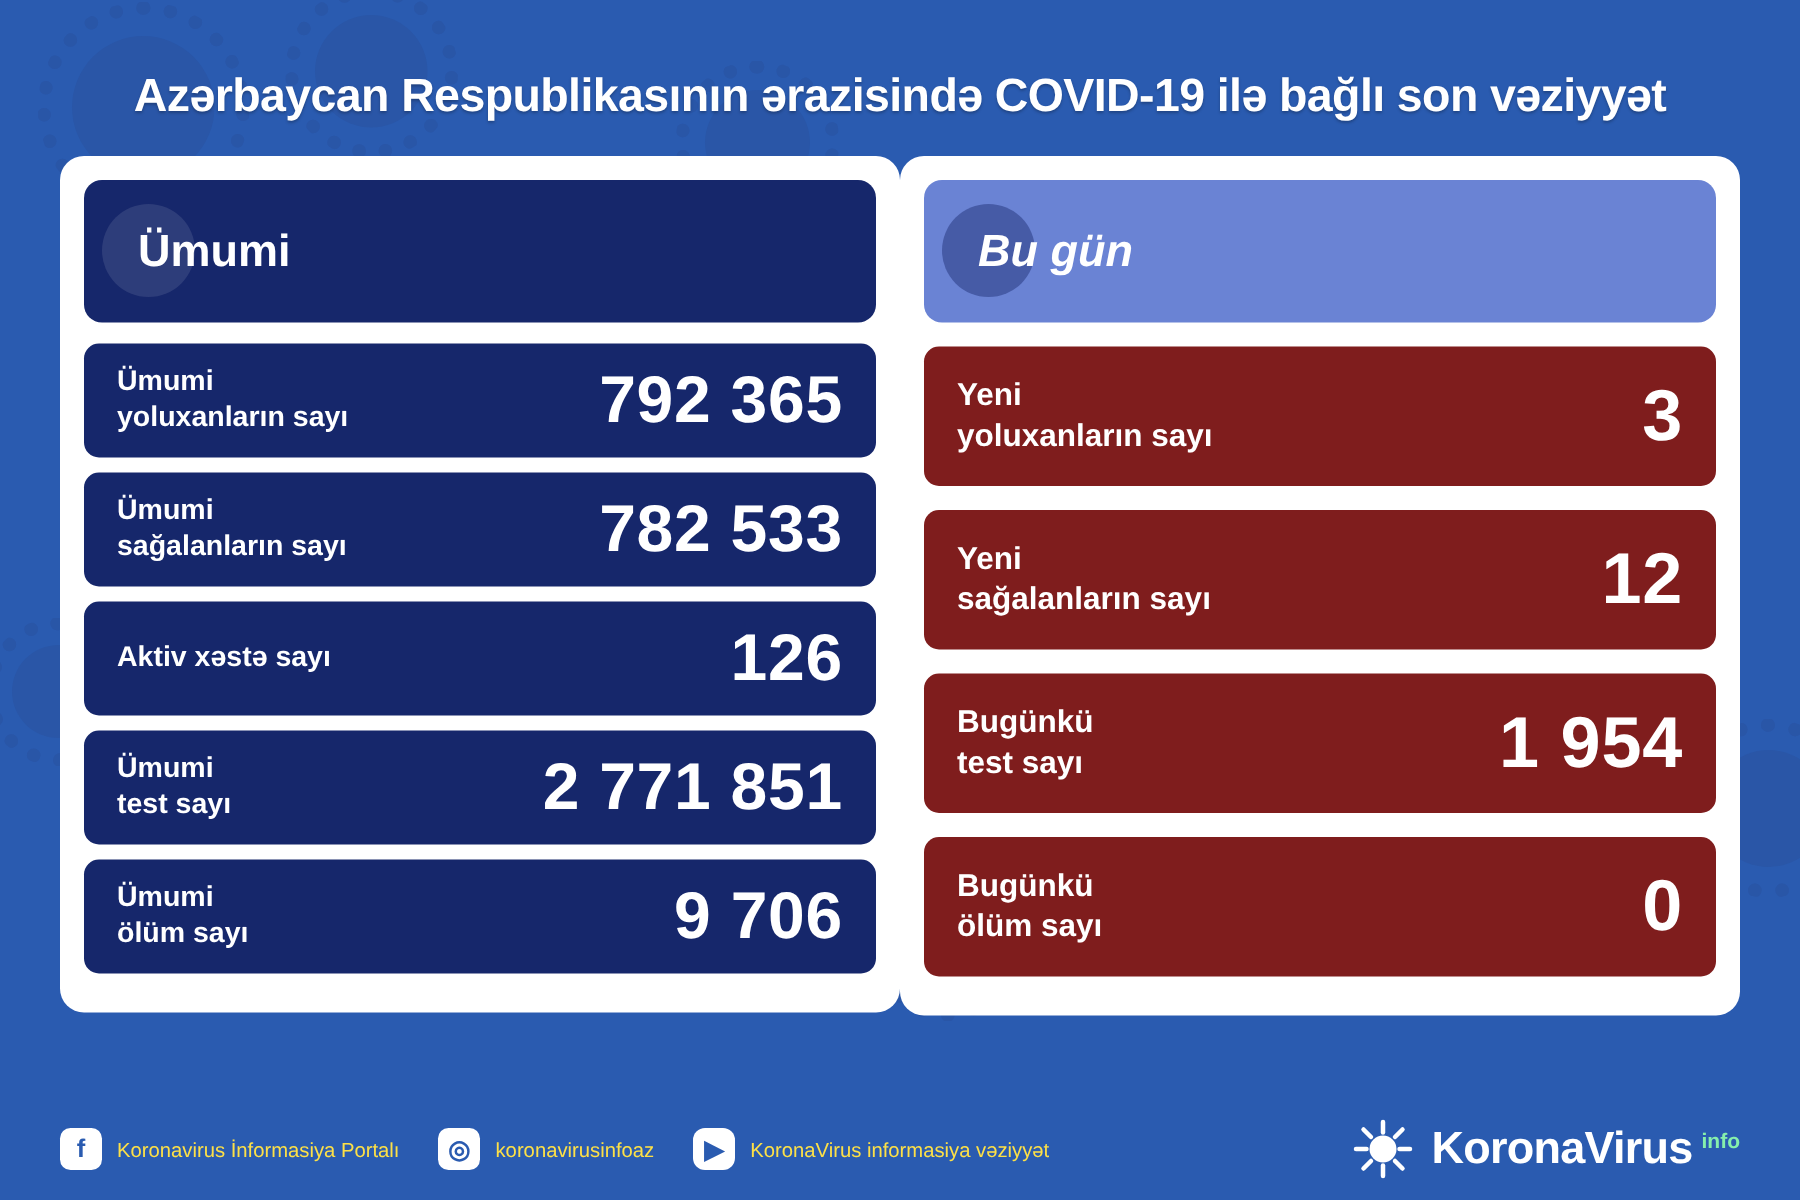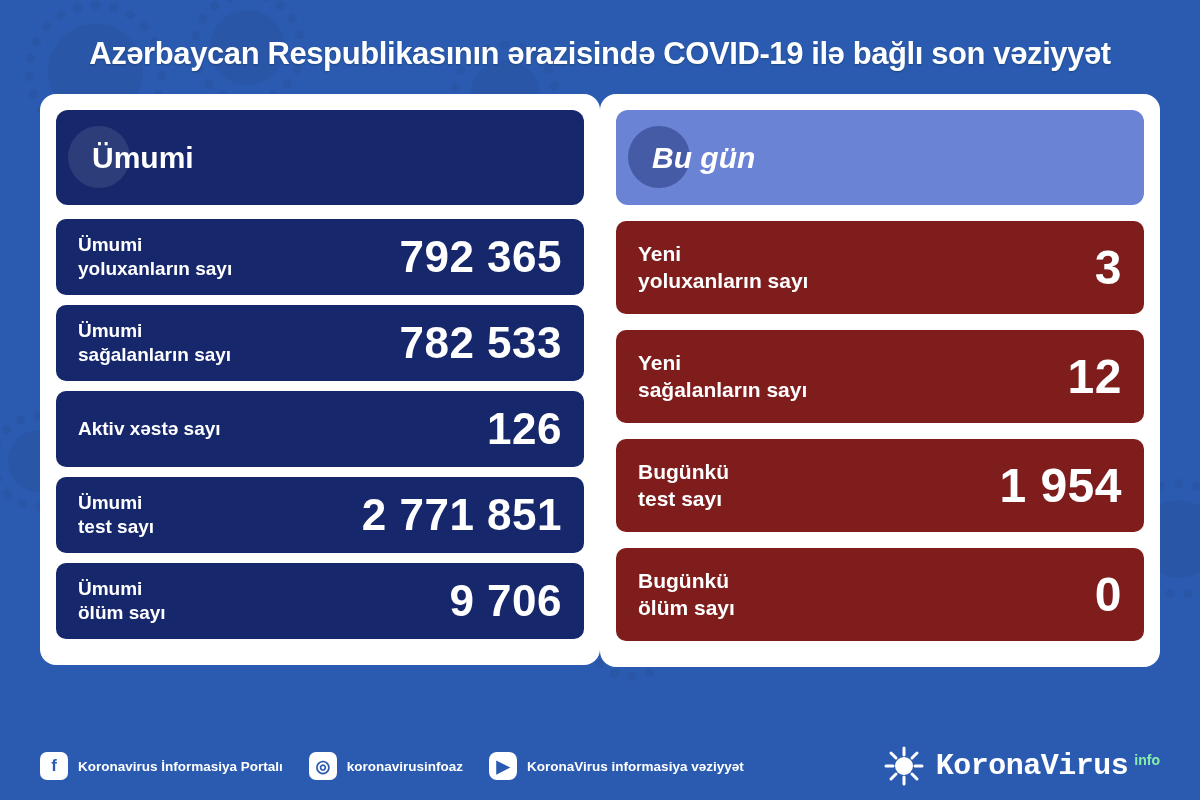--- a/index.html
+++ b/index.html
@@ -36,21 +36,21 @@
   .v3 { width: 70px; height: 70px; left: 470px; top: 60px; }
   .v4 { width: 60px; height: 60px; left: 575px; top: 315px; }
   .v5 { width: 62px; height: 62px; left: 600px; top: 600px; }
   .v6 { width: 62px; height: 62px; left: 8px; top: 430px; }
   .v7 { width: 78px; height: 78px; left: 1140px; top: 500px; }
   .v8 { width: 70px; height: 70px; left: 648px; top: 130px; }
 
   .wrap {
     position: relative;
     width: 1200px; height: 800px;
-    padding: 22px 30px 0 30px;
+    padding: 32px 30px 0 30px;
   }
 
   .title {
     color: #ffffff;
     font-size: 31px;
     font-weight: bold;
     letter-spacing: -0.4px;
     text-align: center;
     margin: 14px 0 22px 0;
     text-shadow: 0 1px 2px rgba(0,0,0,0.25);
@@ -159,40 +159,39 @@
     background: #ffffff;
     color: #2a5bb0;
     display: flex;
     align-items: center;
     justify-content: center;
     font-size: 17px;
     font-weight: bold;
   }
   .social-ico.yt { border-radius: 8px; }
   .social-txt {
-    color: #ffffff;
+    color: #fde047;
     font-size: 13.5px;
-    font-weight: bold;
+    font-weight: normal;
   }
   .brand {
     margin-left: auto;
     display: flex;
     align-items: center;
     gap: 12px;
   }
   .brand-sun {
     width: 40px; height: 40px;
     position: relative;
   }
   .brand-name {
     color: #ffffff;
     font-size: 30px;
     font-weight: bold;
     letter-spacing: -0.5px;
-    font-family: Liberation Mono, monospace;
   }
   .brand-info {
     color: #86efac;
     font-size: 14px;
     font-weight: bold;
     align-self: flex-start;
     margin-top: 6px;
     margin-left: -6px;
   }
 </style>

